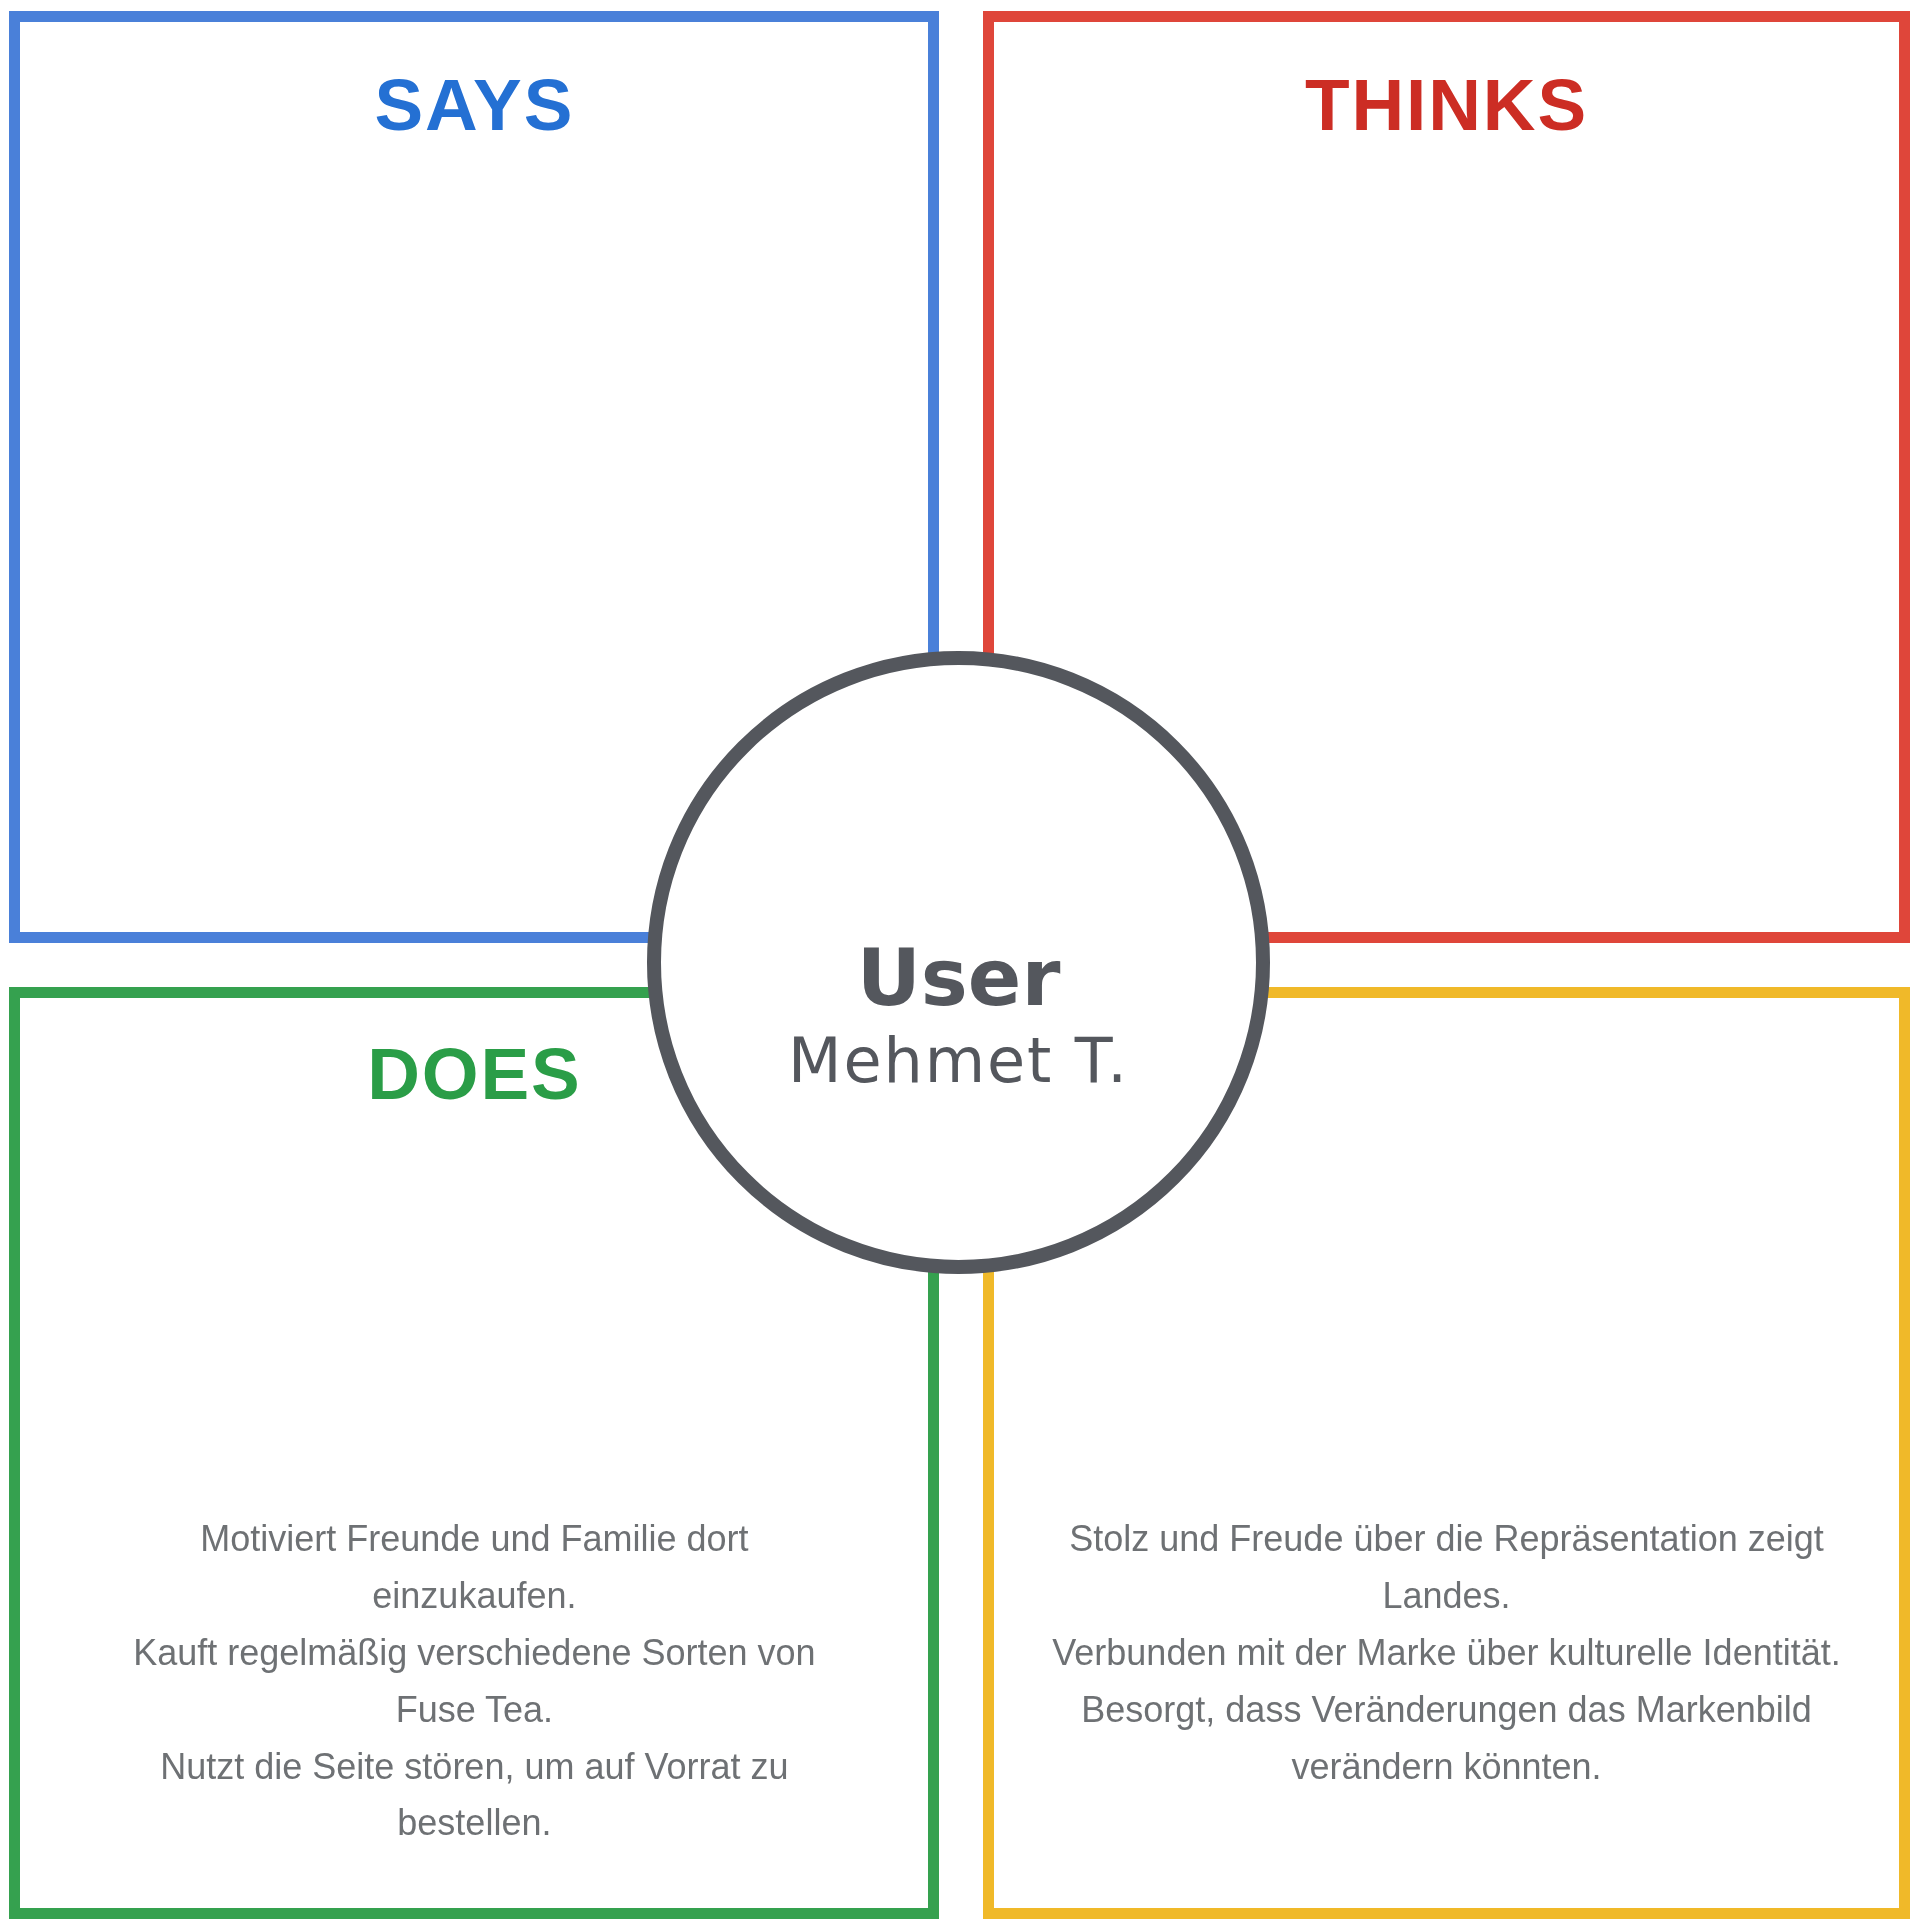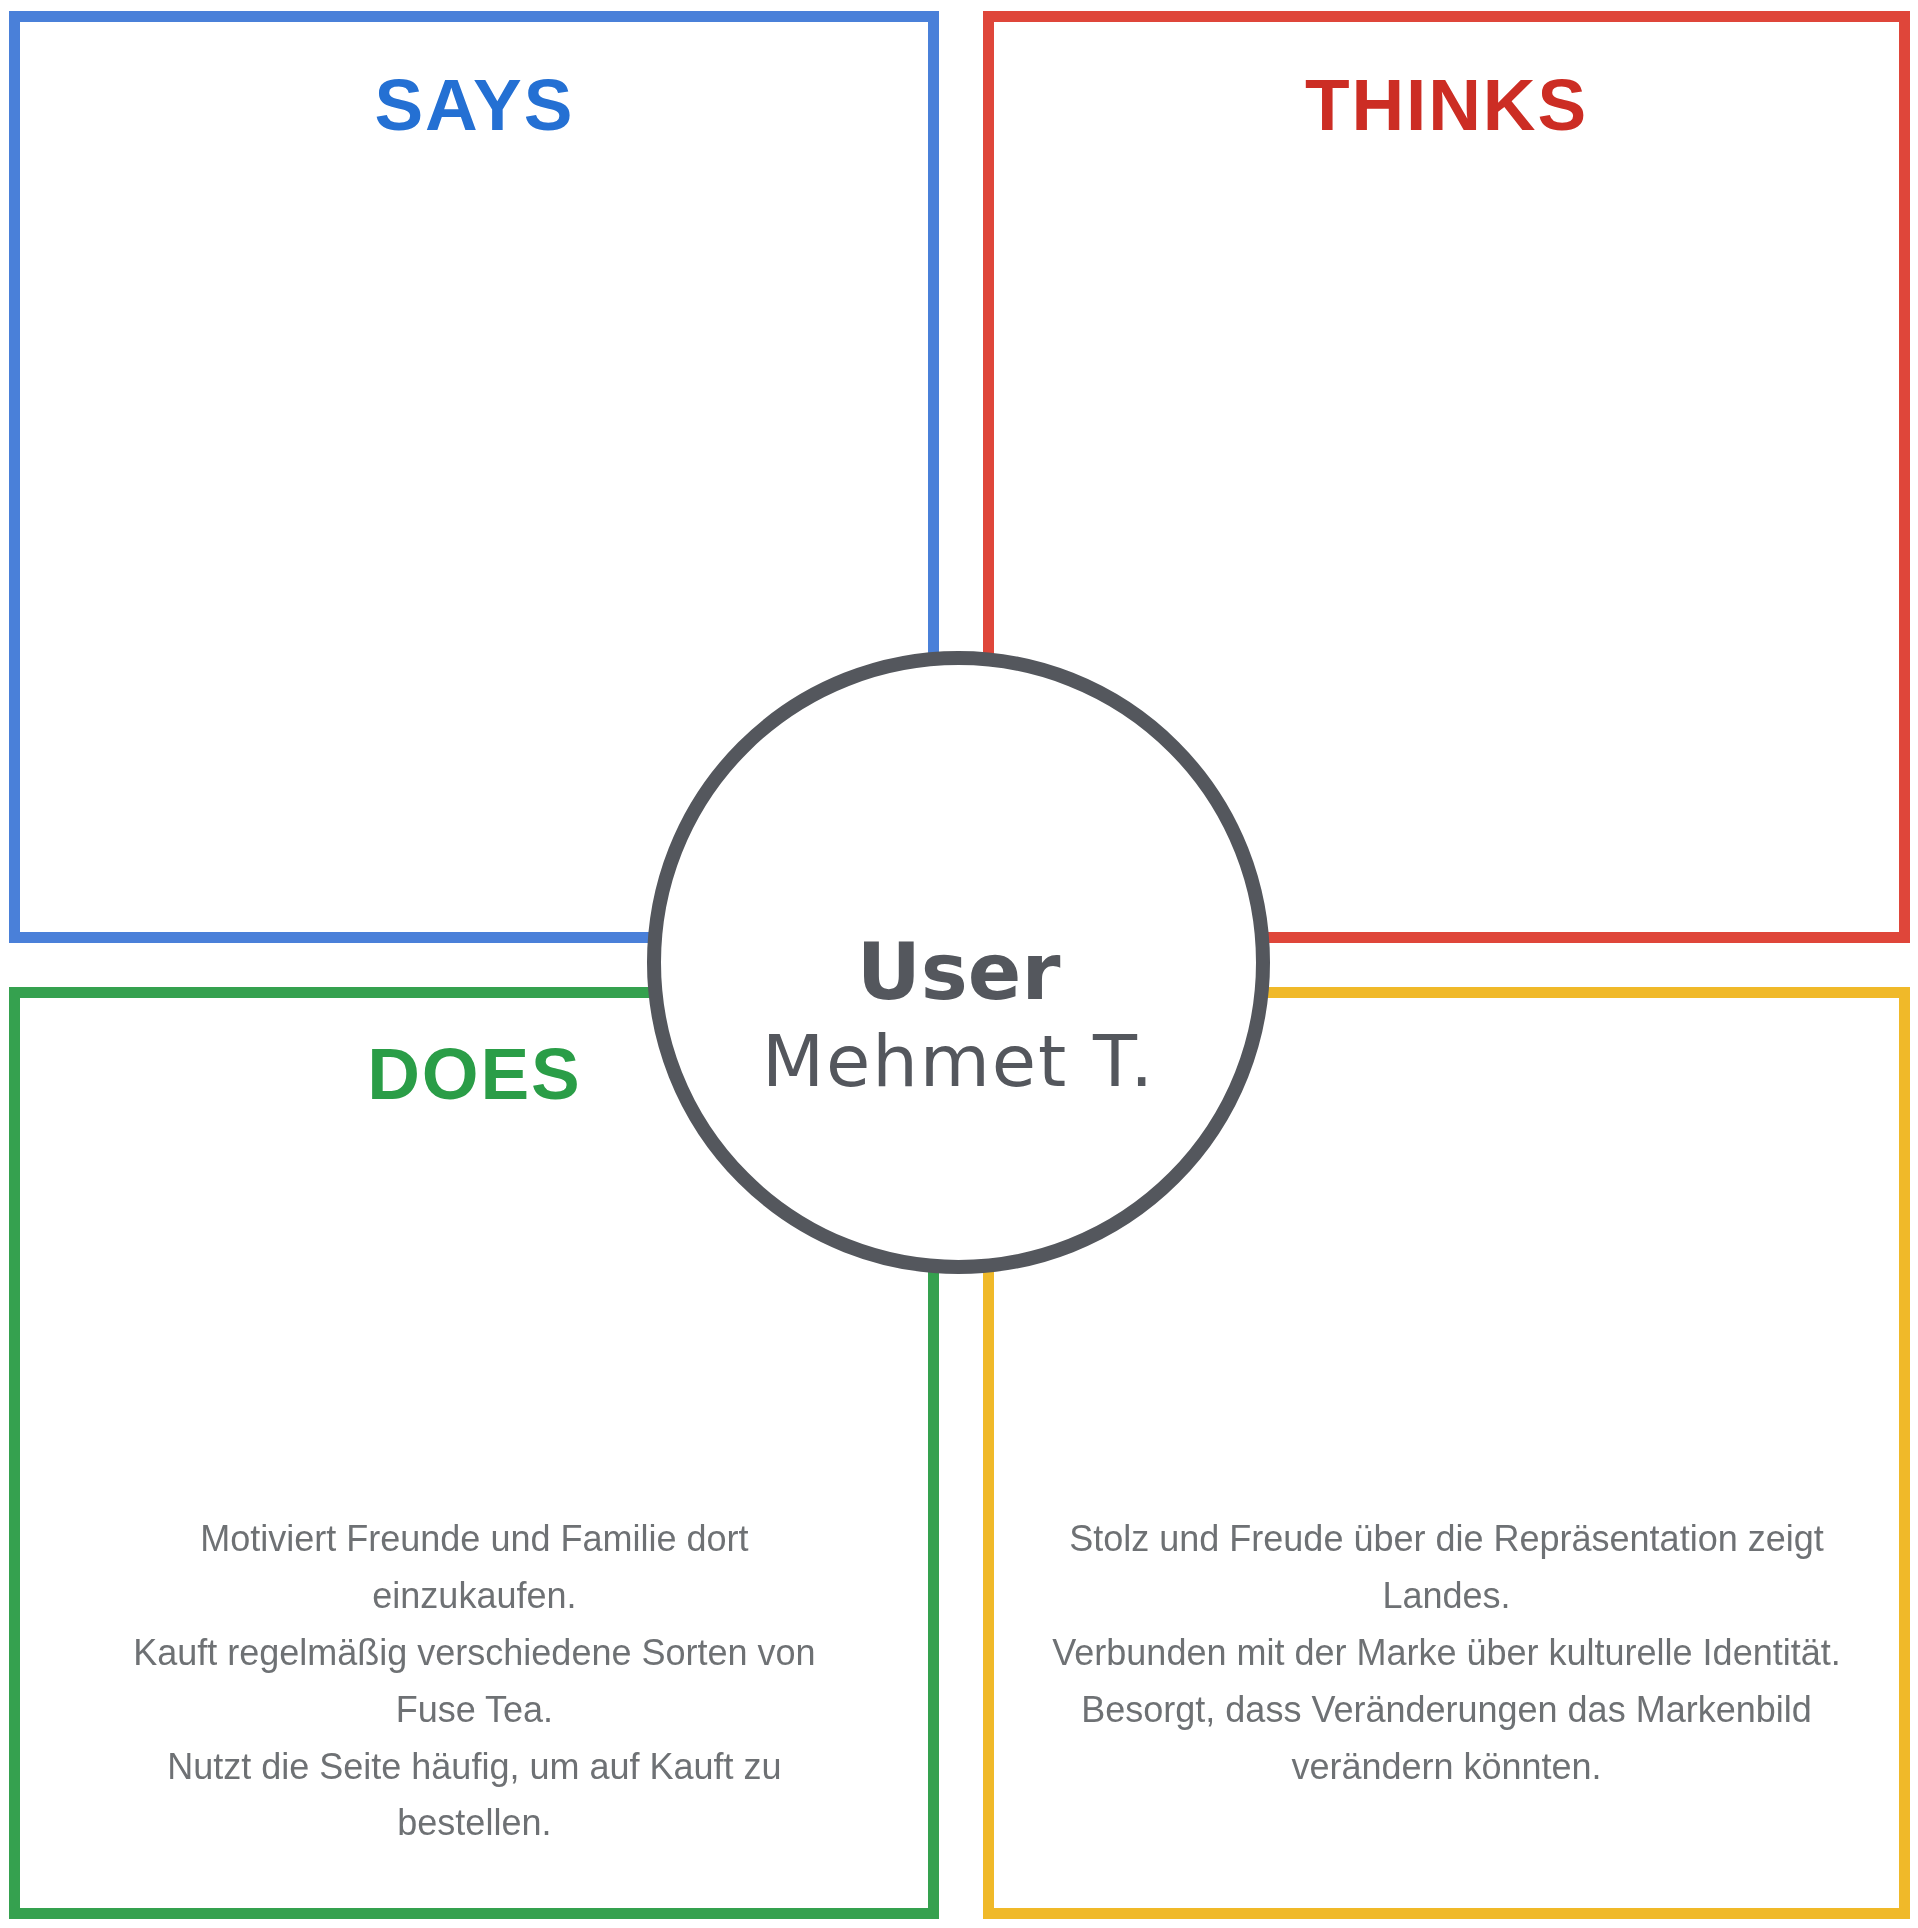--- a/index.html
+++ b/index.html
@@ -87,21 +87,21 @@
     text-align: center;
     color: var(--persona-text, #54575d);
     font-family: "DejaVu Sans", sans-serif;
   }
   .persona-role {
     font-size: 79px;
     font-weight: bold;
     line-height: 1.15;
   }
   .persona-name {
-    font-size: 72px;
+    font-size: 62px;
     font-weight: 500;
     letter-spacing: 1.9px;
     line-height: 1.2;
   }
 </style>
 </head>
 <body style="background: rgb(255, 255, 255);">
 
 <div class="canvas">
 
@@ -111,21 +111,21 @@
 
   <section class="quad quad-thinks">
     <h2 class="quad-title">THINKS</h2>
   </section>
 
   <section class="quad quad-does">
     <h2 class="quad-title">DOES</h2>
     <div class="quad-body">
       <p>Motiviert Freunde und Familie dort einzukaufen.</p>
       <p>Kauft regelmäßig verschiedene Sorten von Fuse Tea.</p>
-      <p>Nutzt die Seite häufig, um auf Kauft zu bestellen.</p>
+      <p>Nutzt die Seite stören, um auf Vorrat zu bestellen.</p>
     </div>
   </section>
 
   <section class="quad quad-feels">
     <div class="quad-body">
       <p>Stolz und Freude über die Repräsentation zeigt Landes.</p>
       <p>Verbunden mit der Marke über kulturelle Identität.</p>
       <p>Besorgt, dass Veränderungen das Markenbild verändern könnten.</p>
     </div>
   </section>

